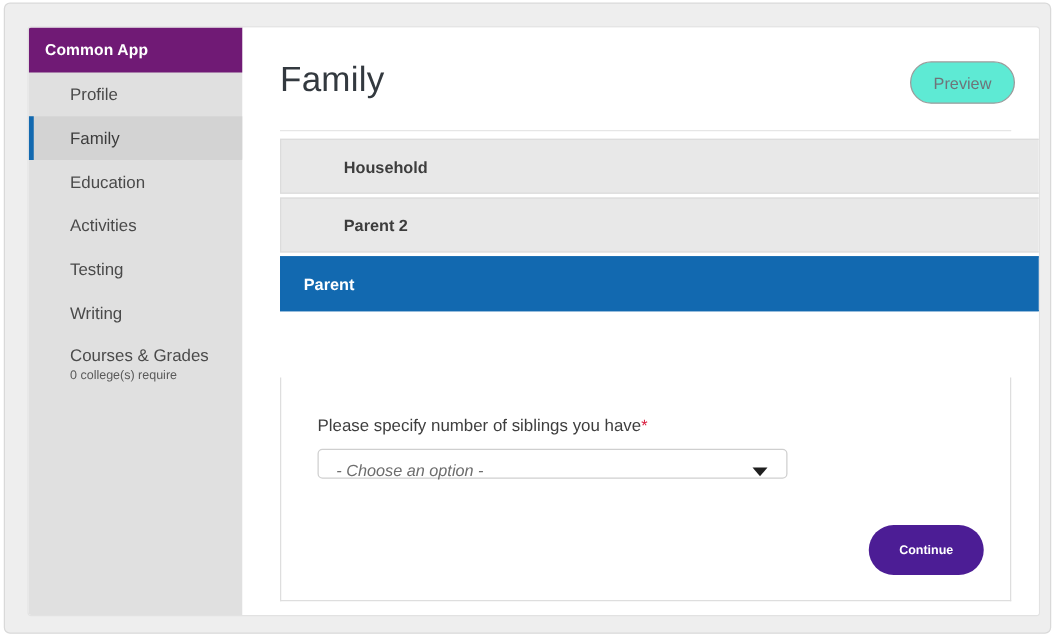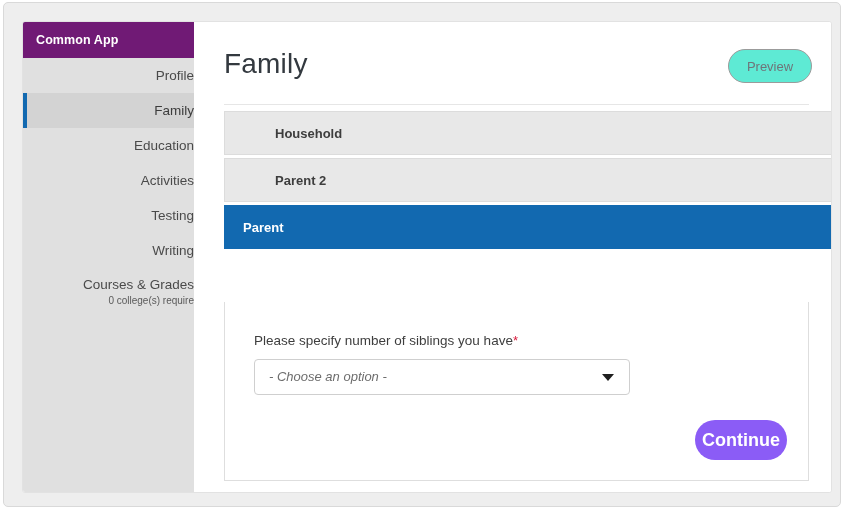--- a/index.html
+++ b/index.html
@@ -73,21 +73,20 @@
     position: relative;
     height: 35px;
     padding-left: 33px;
     box-sizing: border-box;
     display: flex;
     flex-direction: column;
     justify-content: center;
     color: #4a4a4a;
     font-size: 13.5px;
     cursor: pointer;
-    text-align: right;
   }
   .nav-item .nav-label {
     line-height: 17px;
     white-space: nowrap;
   }
   .nav-item .nav-sub {
     font-size: 10px;
     color: #5a5a5a;
     line-height: 13px;
     margin-top: 1px;
@@ -226,21 +225,21 @@
   }
   #field-label .req {
     color: #d81b3c;
     font-size: 13px;
   }
   #sibling-select {
     position: absolute;
     left: 29px;
     top: 57px;
     width: 376px;
-    height: 36px;
+    height: 24px;
     background: #ffffff;
     border: 1px solid #cfcfcf;
     border-radius: 4px;
     box-sizing: border-box;
     cursor: pointer;
   }
   #sibling-select .sel-value {
     position: absolute;
     left: 14px;
     top: 0;
@@ -261,23 +260,23 @@
     border-top: 7px solid #1f1f1f;
   }
   #continue-button {
     position: absolute;
     right: 21px;
     top: 118px;
     width: 92px;
     height: 40px;
     border: none;
     border-radius: 20px;
-    background: #8b5cf6;
+    background: #4c1d95;
     color: #ffffff;
-    font-size: 18px;
+    font-size: 10px;
     font-weight: bold;
     font-family: "Liberation Sans", sans-serif;
     cursor: pointer;
   }
 </style>
 </head>
 <body>
 
 <div id="window-frame">
   <div id="viewport">

